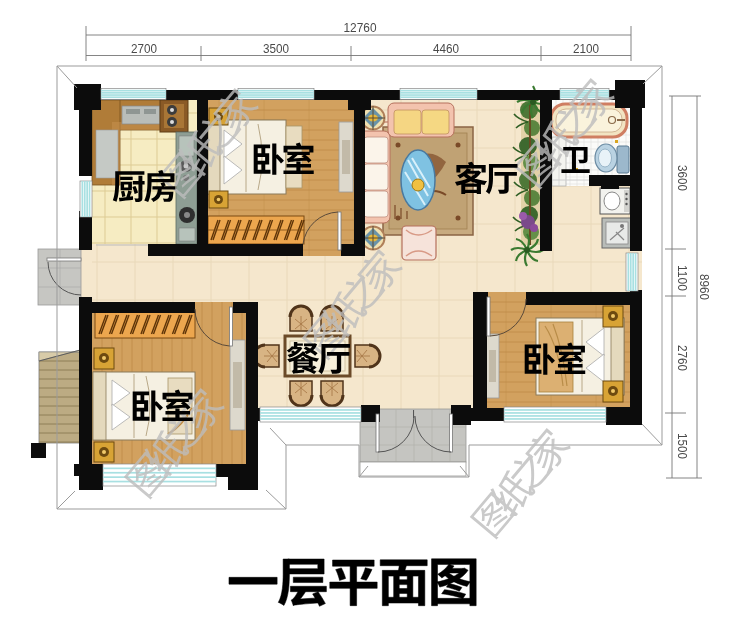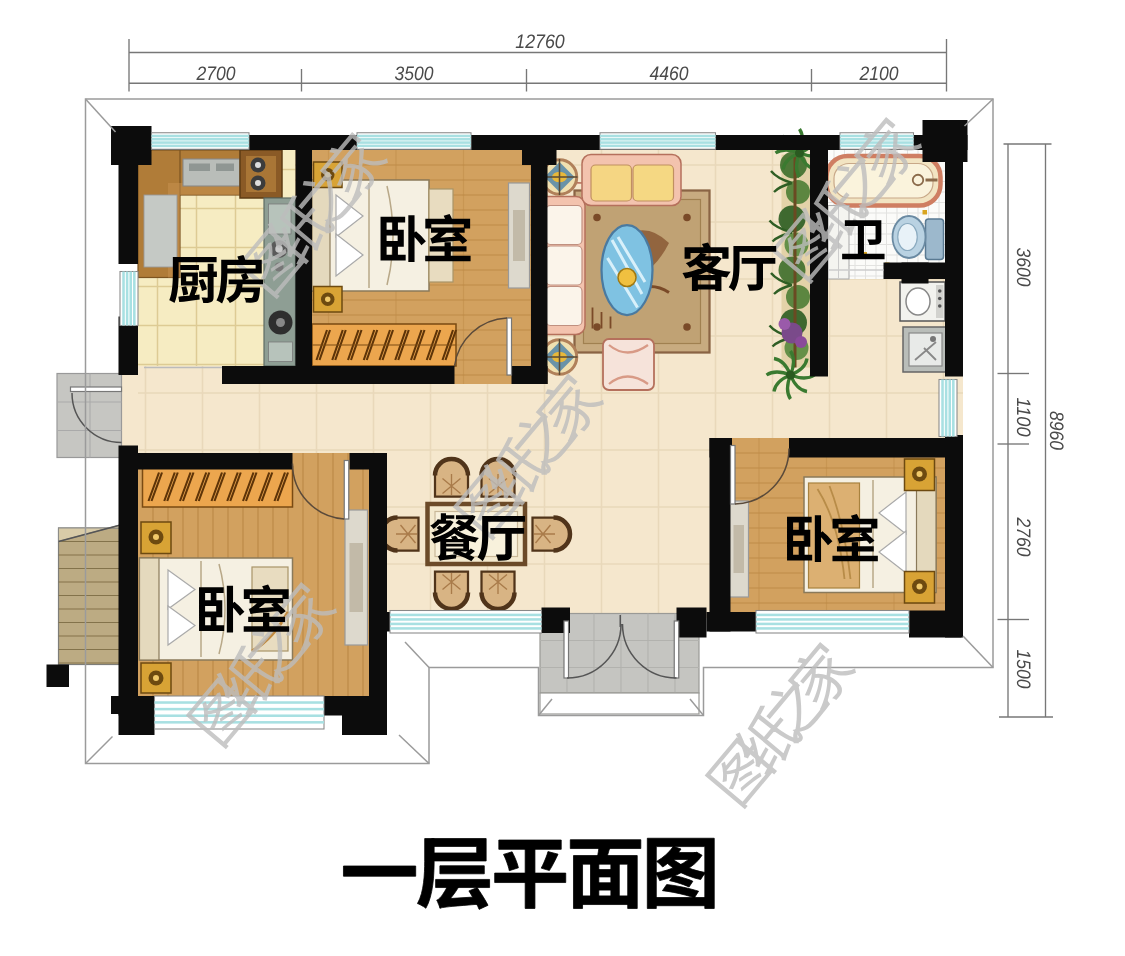--- a/index.html
+++ b/index.html
@@ -1,16 +1,16 @@
 <!DOCTYPE html>
 <html><head>
 <meta charset="utf-8">
 <style>
 html,body{margin:0;padding:0;background:#fff;}
-#plan{width:750px;height:637px;position:relative;font-family:"Liberation Sans", sans-serif;font-style:italic;}
+#plan{width:750px;height:637px;position:relative;font-family:"Liberation Sans", sans-serif;}
 </style>
 </head>
 <body>
 
 <div id="plan">
 <svg width="750" height="637" viewBox="0 0 750 637">
 <defs>
 <path id="g0" d="M239 656H607V559H239ZM611 531H959V424H611ZM356 429V338H477V429ZM253 510H586V257H253ZM778 683H894V34Q894 -9 884 -32Q874 -56 848 -69Q821 -83 783 -86Q745 -90 691 -90Q687 -67 678 -36Q668 -4 657 19Q689 18 719 18Q748 17 759 17Q770 18 774 22Q778 26 778 36ZM203 35Q256 40 324 47Q392 54 468 62Q543 70 618 78L621 -20Q515 -34 409 -47Q302 -60 220 -70ZM263 222 355 241Q370 203 381 158Q392 113 395 82L296 58Q295 80 290 108Q285 136 278 166Q271 197 263 222ZM598 351 690 383Q706 352 721 315Q736 278 747 244Q759 209 763 182L665 145Q661 172 651 208Q641 243 627 281Q614 318 598 351ZM476 247 581 223Q568 186 554 147Q540 109 526 74Q513 39 500 12L410 36Q422 65 435 102Q448 139 459 177Q470 215 476 247ZM177 815H953V710H177ZM95 815H209V505Q209 441 206 364Q203 288 195 207Q186 126 170 50Q153 -26 127 -89Q116 -80 97 -69Q78 -58 58 -48Q39 -39 24 -34Q49 24 63 93Q77 162 84 234Q91 307 93 376Q95 445 95 504Z"></path>
 <path id="g1" d="M262 374H938V278H262ZM491 215H789V123H491ZM760 214H878Q878 214 878 198Q877 183 876 172Q871 106 864 62Q857 19 848 -8Q839 -34 825 -47Q808 -64 787 -71Q767 -78 741 -79Q718 -82 680 -81Q642 -81 600 -80Q599 -58 590 -31Q581 -4 569 16Q606 13 639 11Q673 10 688 10Q702 10 710 12Q719 14 726 20Q734 27 740 48Q746 68 751 105Q756 142 760 200ZM423 317H540Q535 248 522 187Q510 126 483 75Q456 23 409 -17Q361 -58 285 -88Q275 -67 256 -40Q236 -13 217 2Q282 26 320 57Q359 89 380 129Q401 169 410 216Q419 264 423 317ZM501 464 607 496Q621 473 634 444Q648 416 655 395L545 358Q539 379 526 409Q513 439 501 464ZM175 759H912V489H175V588H793V659H175ZM117 759H238V529Q238 464 234 383Q230 302 219 217Q208 132 188 51Q167 -30 134 -97Q122 -88 102 -77Q82 -66 60 -56Q39 -46 23 -41Q56 21 75 94Q93 168 102 245Q112 322 114 396Q117 469 117 529ZM433 823 552 851Q567 821 580 784Q593 748 600 722L476 688Q471 715 458 753Q446 792 433 823Z"></path>
 <path id="g2" d="M167 553H535V222H169V333H415V441H167ZM562 808V696H198V63H572V-50H79V808ZM309 742H420V510H309ZM308 273H420V9H308ZM624 838H746V-80H624ZM692 461 776 525Q811 494 847 459Q884 423 916 389Q949 355 969 328L882 251Q862 279 830 316Q798 353 762 391Q726 429 692 461Z"></path>

